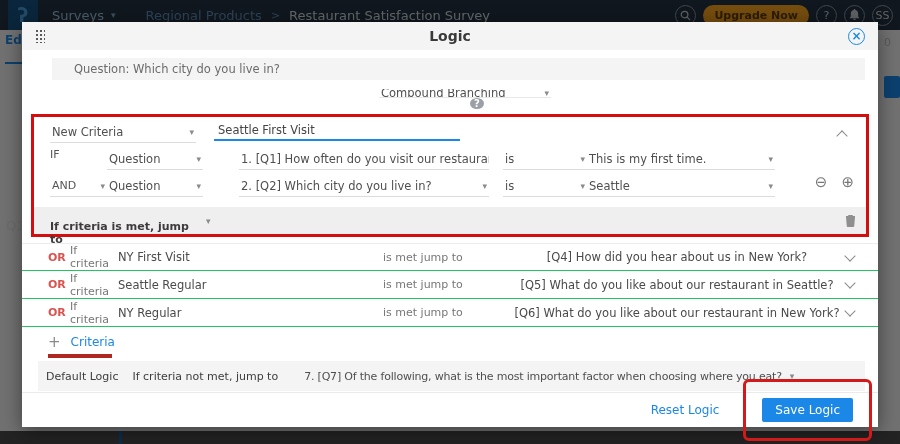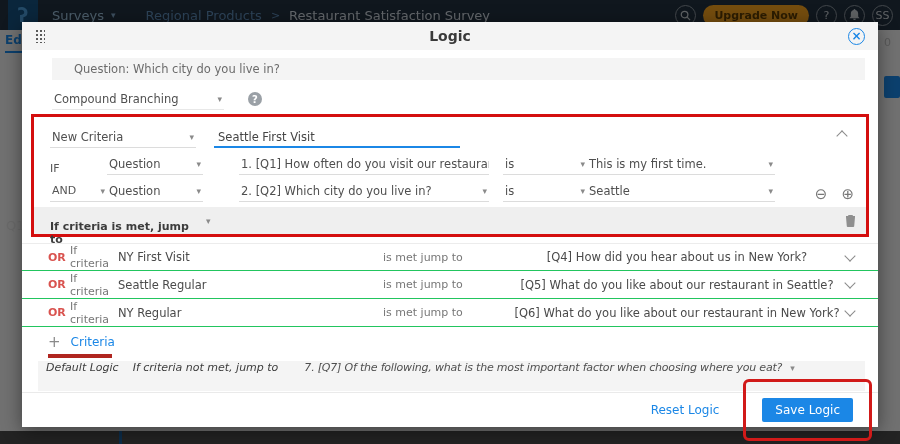--- a/index.html
+++ b/index.html
@@ -13,48 +13,48 @@
   .logo{width:30px;height:30px;margin-left:8px;background:#15507e;color:#4b9cd8;font-size:19px;font-weight:bold;display:flex;align-items:center;justify-content:center;}
   .nav-surveys{color:#9fc3dd;font-size:13px;margin-left:14px;display:flex;align-items:center;gap:7px;}
   .nav-caret{color:#7fa6c4;font-size:9px;}
   .breadcrumb{margin-left:30px;font-size:13px;display:flex;gap:9px;align-items:center;}
   .crumb-parent{color:#5e8cb8;}
   .crumb-sep{color:#5e8cb8;font-size:11px;}
   .crumb-current{color:#cfd8e0;}
   .topbar-right{margin-left:auto;display:flex;align-items:center;gap:7px;margin-right:7px;}
   .circle-btn{width:21px;height:21px;border:1.5px solid #8a949c;border-radius:50%;color:#c6cdd2;display:flex;align-items:center;justify-content:center;font-size:11px;box-sizing:border-box;}
   .upgrade{background:#f5a21f;color:#5d3c05;font-size:11px;font-weight:bold;padding:4px 11px;border-radius:11px;white-space:nowrap;}
-  .frag-edit{position:absolute;left:5px;top:33px;color:#1b87e6;font-size:12px;font-weight:bold;border-bottom:2px solid #1b87e6;padding-bottom:4px;}
+  .frag-edit{position:absolute;left:5px;top:33px;color:#1b87e6;font-size:12px;font-weight:bold;border-bottom:2px solid #1b87e6;padding-bottom:15px;}
   .frag-q1{position:absolute;left:6px;top:218px;color:#dddddd;font-size:13px;}
   .frag-count{position:absolute;left:884px;top:36px;color:#bbbbbb;font-size:11px;}
   .frag-btn{position:absolute;left:884px;top:76px;width:16px;height:22px;background:#1b87e6;border-radius:2px;}
   .bottom-strip{position:absolute;left:0;right:0;bottom:0;height:13px;background:#4a4a4a;}
   .bottom-accent{position:absolute;left:119px;bottom:0;width:3px;height:13px;background:#1b5e9e;}
   
   .overlay{position:absolute;inset:0;background:rgba(0,0,0,0.52);z-index:5;}
   
   .modal{position:absolute;left:22px;top:22px;width:856px;height:405px;background:#ffffff;z-index:10;
          box-shadow:0 4px 18px rgba(0,0,0,.45);font-size:12px;color:#555;}
   .modal-header{height:28px;background:#f4f4f4;display:flex;align-items:center;position:relative;}
   .drag-handle{width:10px;height:14px;margin-left:13px;z-index:1;
       background-image:radial-gradient(circle,#5a5a5a 1px,transparent 1.3px);background-size:4px 4px;}
   .modal-title{position:absolute;left:0;right:0;text-align:center;font-weight:bold;font-size:14px;color:#3a3a3a;}
   .close-btn{margin-left:auto;margin-right:13px;width:17px;height:17px;border:1.6px solid #1b87e6;border-radius:50%;
       color:#1b87e6;display:flex;align-items:center;justify-content:center;font-size:12px;font-weight:bold;z-index:1;cursor:pointer;box-sizing:border-box;}
   .qbar{margin:8px 13px 0 30px;height:22px;background:#f4f4f4;line-height:22px;padding-left:22px;font-size:11.5px;color:#6b6b6b;}
-  .branch-row{margin:9px 0 0 30px;display:flex;align-items:center;height:20px;}
+  .branch-row{margin:9px 0 0 30px;display:flex;align-items:center;height:20px;flex-direction:column;}
   .dd{display:flex;justify-content:space-between;align-items:center;border-bottom:1px solid #dcdcdc;height:22px;
       font-size:11.5px;color:#4f4f4f;padding:0 2px;box-sizing:border-box;cursor:pointer;white-space:nowrap;overflow:hidden;}
   .caret{color:#8a8a8a;font-size:9px;margin-left:8px;flex:none;}
   .dd-branch{width:172px;border-bottom:1px solid #e8e8e8;}
   .help-circle{width:14px;height:14px;border-radius:50%;background:#9aa0a6;color:#fff;font-size:10px;font-weight:bold;
       display:flex;align-items:center;justify-content:center;margin-left:24px;}
   
   .criteria-box{margin:5px 9px 0 9px;border:3px solid #d40e0e;padding-top:4px;}
-  .c-row{display:flex;align-items:flex-end;height:27px;padding-left:16px;position:relative;}
+  .c-row{display:flex;align-items:flex-start;height:27px;padding-left:16px;position:relative;}
   .dd-new{width:146px;}
   .name-input{margin-left:18px;width:238px;border:none;border-bottom:2px solid #1b87e6;background:transparent;
       font-family:inherit;font-size:11.5px;color:#444;padding:2px 4px;outline:none;}
   .collapse{position:absolute;right:20px;top:8px;cursor:pointer;}
   .chev{display:inline-block;width:7px;height:7px;border-right:1.6px solid #8a8a8a;border-bottom:1.6px solid #8a8a8a;}
   .chev.up{transform:rotate(225deg);}
   .chev.down{transform:rotate(45deg);margin-top:-3px;}
   .connector{width:57px;font-size:11px;color:#555;display:flex;align-items:center;gap:6px;flex:none;}
   .dd-type{width:96px;flex:none;}
   .dd-q{margin-left:36px;width:250px;flex:none;}
@@ -74,21 +74,21 @@
   .ifc{width:48px;color:#777;font-size:11px;flex:none;}
   .cname{width:265px;color:#4a4a4a;font-size:11.5px;flex:none;}
   .mid{width:125px;color:#777;font-size:11px;flex:none;}
   .ctarget{flex:1;color:#4a4a4a;font-size:11.5px;white-space:nowrap;overflow:hidden;text-align:center;}
   
   .add-row{height:30px;display:flex;align-items:center;padding-left:26px;position:relative;}
   .plus{color:#8a8a8a;font-size:15px;margin-right:10px;line-height:1;}
   .add-label{color:#1b87e6;font-size:12px;cursor:pointer;}
   .add-underline{position:absolute;left:26px;top:27px;width:64px;height:4px;background:#b02620;}
   
-  .default-row{margin:4px 13px 0 16px;height:30px;background:#f4f4f4;display:flex;align-items:flex-start;padding-left:8px;font-size:11px;font-style:italic;}
+  .default-row{margin:4px 13px 0 16px;height:30px;background:#f4f4f4;display:flex;align-items:center;padding-left:8px;font-size:11px;}
   .def-label{color:#3c3c3c;margin-right:14px;flex:none;}
   .def-cond{color:#3c3c3c;margin-right:26px;flex:none;}
   .def-target{color:#4f4f4f;display:flex;align-items:center;cursor:pointer;white-space:nowrap;letter-spacing:-0.2px;}
   
   .footer{position:absolute;bottom:0;left:0;right:0;height:34px;border-top:1px solid #eaeaea;display:flex;align-items:center;justify-content:flex-end;background:#fff;}
   .reset{color:#1b87e6;font-size:12px;margin-right:24px;cursor:pointer;}
   .save-wrap{border:3px solid #d11a19;border-radius:6px;padding:16px;margin-right:6px;}
   .save-btn{background:#1b87e6;color:#fff;font-size:12px;padding:5px 13px;border:none;border-radius:2px;font-family:inherit;cursor:pointer;}
 </style>
 </head>

